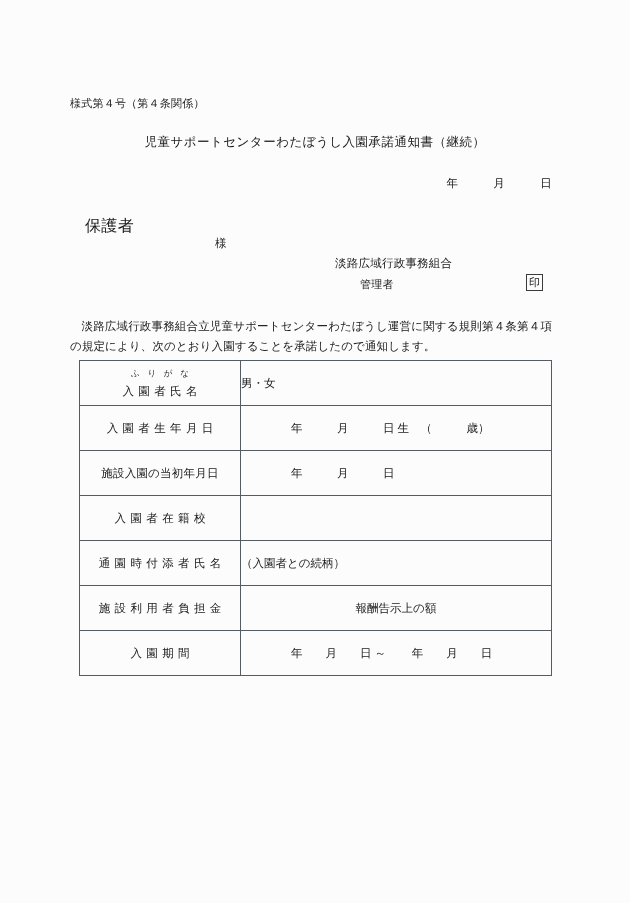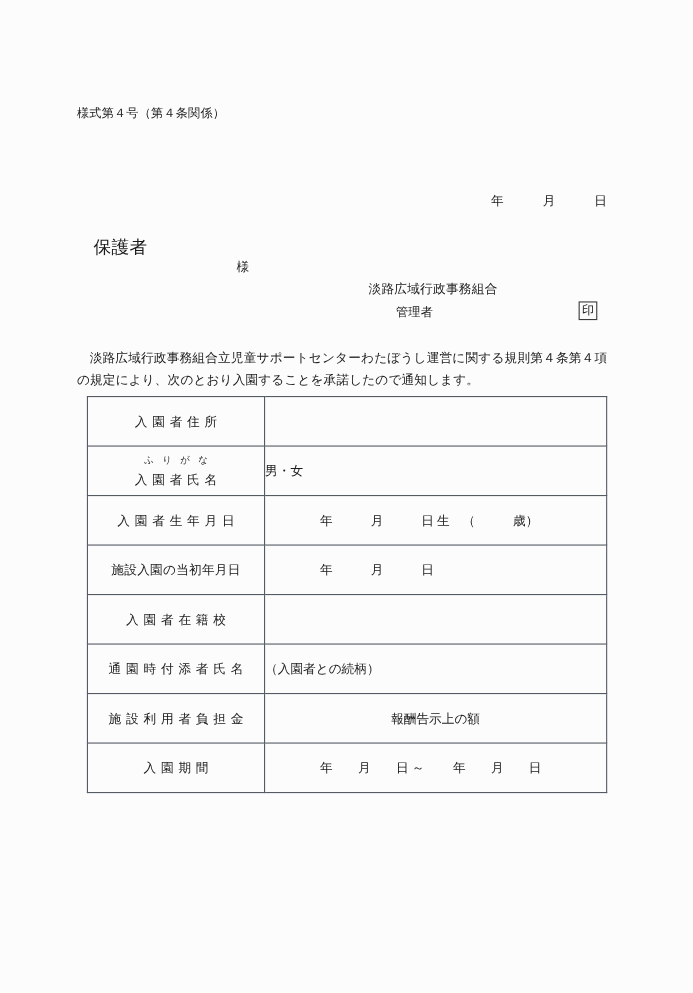--- a/index.html
+++ b/index.html
@@ -183,20 +183,21 @@
   .row-tall td { height: 58px; }
   .row-med td { height: 46px; }
 </style>
 </head>
 <body>
 
 <div class="page">
 
   <div class="t" id="form-no">様式第４号（第４条関係）</div>
 
+  <div class="t" id="doc-title">児童サポートセンターわたぼうし入園承諾通知書（継続）</div>
 
   <div class="t" id="issue-date">年　　　月　　　日</div>
 
   <div class="t" id="addressee-label">保護者</div>
 
   <div class="t" id="addressee-honorific">様</div>
 
   <div class="t" id="issuer-org">淡路広域行政事務組合</div>
 
   <div class="t" id="issuer-role">管理者</div>
@@ -205,28 +206,20 @@
 
   <div id="body-paragraph">淡路広域行政事務組合立児童サポートセンターわたぼうし運営に関する規則第４条第４項の規定により、次のとおり入園することを承諾したので通知します。</div>
 
   <table id="form-table">
     <colgroup>
       <col class="c-label">
       <col class="c-value">
     </colgroup>
     <tbody>
 
-      <tr>
-        <td class="label-cell">
-          <span class="label-spread">入園者住所</span>
-        </td>
-        <td class="value-cell">
-          <span class="val-inline"></span>
-        </td>
-      </tr>
 
       <tr class="row-tall">
         <td class="label-cell">
           <span class="furigana">ふりがな</span>
           <span class="label-spread">入園者氏名</span>
         </td>
         <td class="value-cell">
           <span class="val-right">男・女</span>
         </td>
       </tr>

